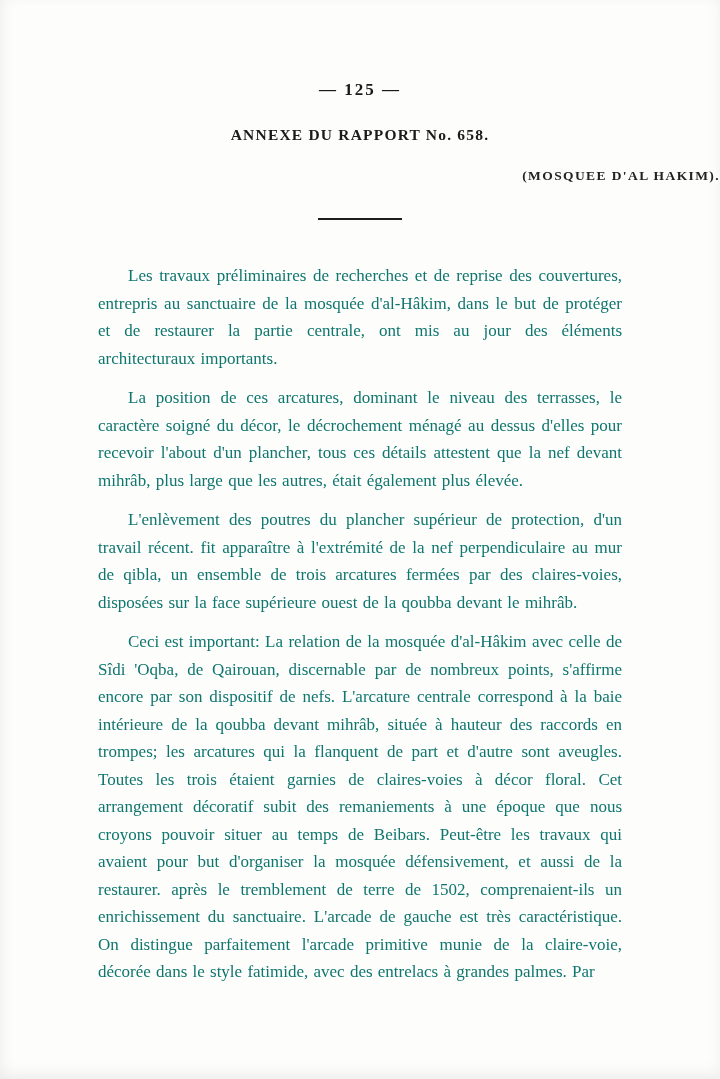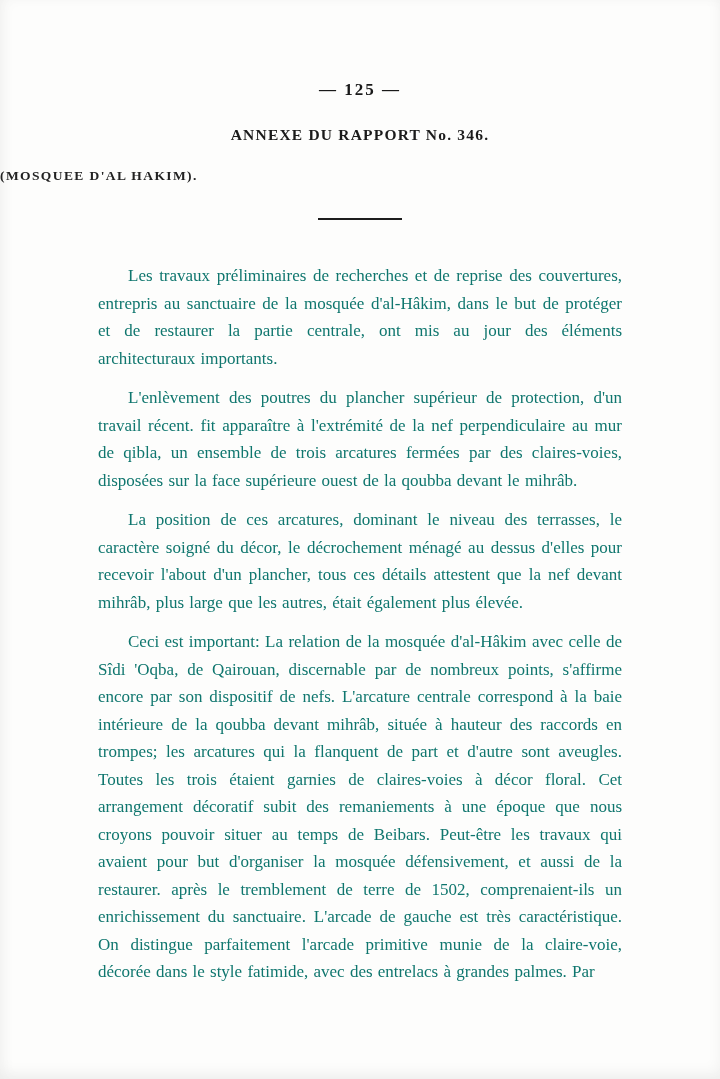--- a/index.html
+++ b/index.html
@@ -35,21 +35,21 @@
     margin-top: 26px;
     text-align: center;
     font-size: 15.5px;
     font-weight: bold;
     letter-spacing: 1.2px;
     color: #1b1b1b;
   }
 
   .report-subtitle {
     margin-top: 24px;
-    text-align: left;
+    text-align: right;
     font-size: 13.5px;
     font-weight: bold;
     letter-spacing: 1.4px;
     color: #222;
   }
 
   .divider-rule {
     width: 84px;
     height: 0;
     border-top: 2.5px solid #1d1d1d;
@@ -71,26 +71,26 @@
     word-spacing: 1px;
   }
 </style>
 </head>
 <body>
 
 <div class="scan-page">
 
   <div class="page-number">— 125 —</div>
 
-  <div class="report-title">ANNEXE DU RAPPORT No. 346.</div>
+  <div class="report-title">ANNEXE DU RAPPORT No. 658.</div>
 
   <div class="report-subtitle">(MOSQUEE D'AL HAKIM).</div>
 
   <div class="divider-rule"></div>
 
   <div class="body-text">
     <p>Les travaux préliminaires de recherches et de reprise des couvertures, entrepris au sanctuaire de la mosquée d'al-Hâkim, dans le but de protéger et de restaurer la partie centrale, ont mis au jour des éléments architecturaux importants.</p>
+    <p>La position de ces arcatures, dominant le niveau des terrasses, le caractère soigné du décor, le décrochement ménagé au dessus d'elles pour recevoir l'about d'un plancher, tous ces détails attestent que la nef devant mihrâb, plus large que les autres, était également plus élevée.</p>
     <p>L'enlèvement des poutres du plancher supérieur de protection, d'un travail récent. fit apparaître à l'extrémité de la nef perpendiculaire au mur de qibla, un ensemble de trois arcatures fermées par des claires-voies, disposées sur la face supérieure ouest de la qoubba devant le mihrâb.</p>
-    <p>La position de ces arcatures, dominant le niveau des terrasses, le caractère soigné du décor, le décrochement ménagé au dessus d'elles pour recevoir l'about d'un plancher, tous ces détails attestent que la nef devant mihrâb, plus large que les autres, était également plus élevée.</p>
     <p>Ceci est important: La relation de la mosquée d'al-Hâkim avec celle de Sîdi 'Oqba, de Qairouan, discernable par de nombreux points, s'affirme encore par son dispositif de nefs. L'arcature centrale correspond à la baie intérieure de la qoubba devant mihrâb, située à hauteur des raccords en trompes; les arcatures qui la flanquent de part et d'autre sont aveugles. Toutes les trois étaient garnies de claires-voies à décor floral. Cet arrangement décoratif subit des remaniements à une époque que nous croyons pouvoir situer au temps de Beibars. Peut-être les travaux qui avaient pour but d'organiser la mosquée défensivement, et aussi de la restaurer. après le tremblement de terre de 1502, comprenaient-ils un enrichissement du sanctuaire. L'arcade de gauche est très caractéristique. On distingue parfaitement l'arcade primitive munie de la claire-voie, décorée dans le style fatimide, avec des entrelacs à grandes palmes. Par</p>
   </div>
 
 </div>
 
 </body></html>

